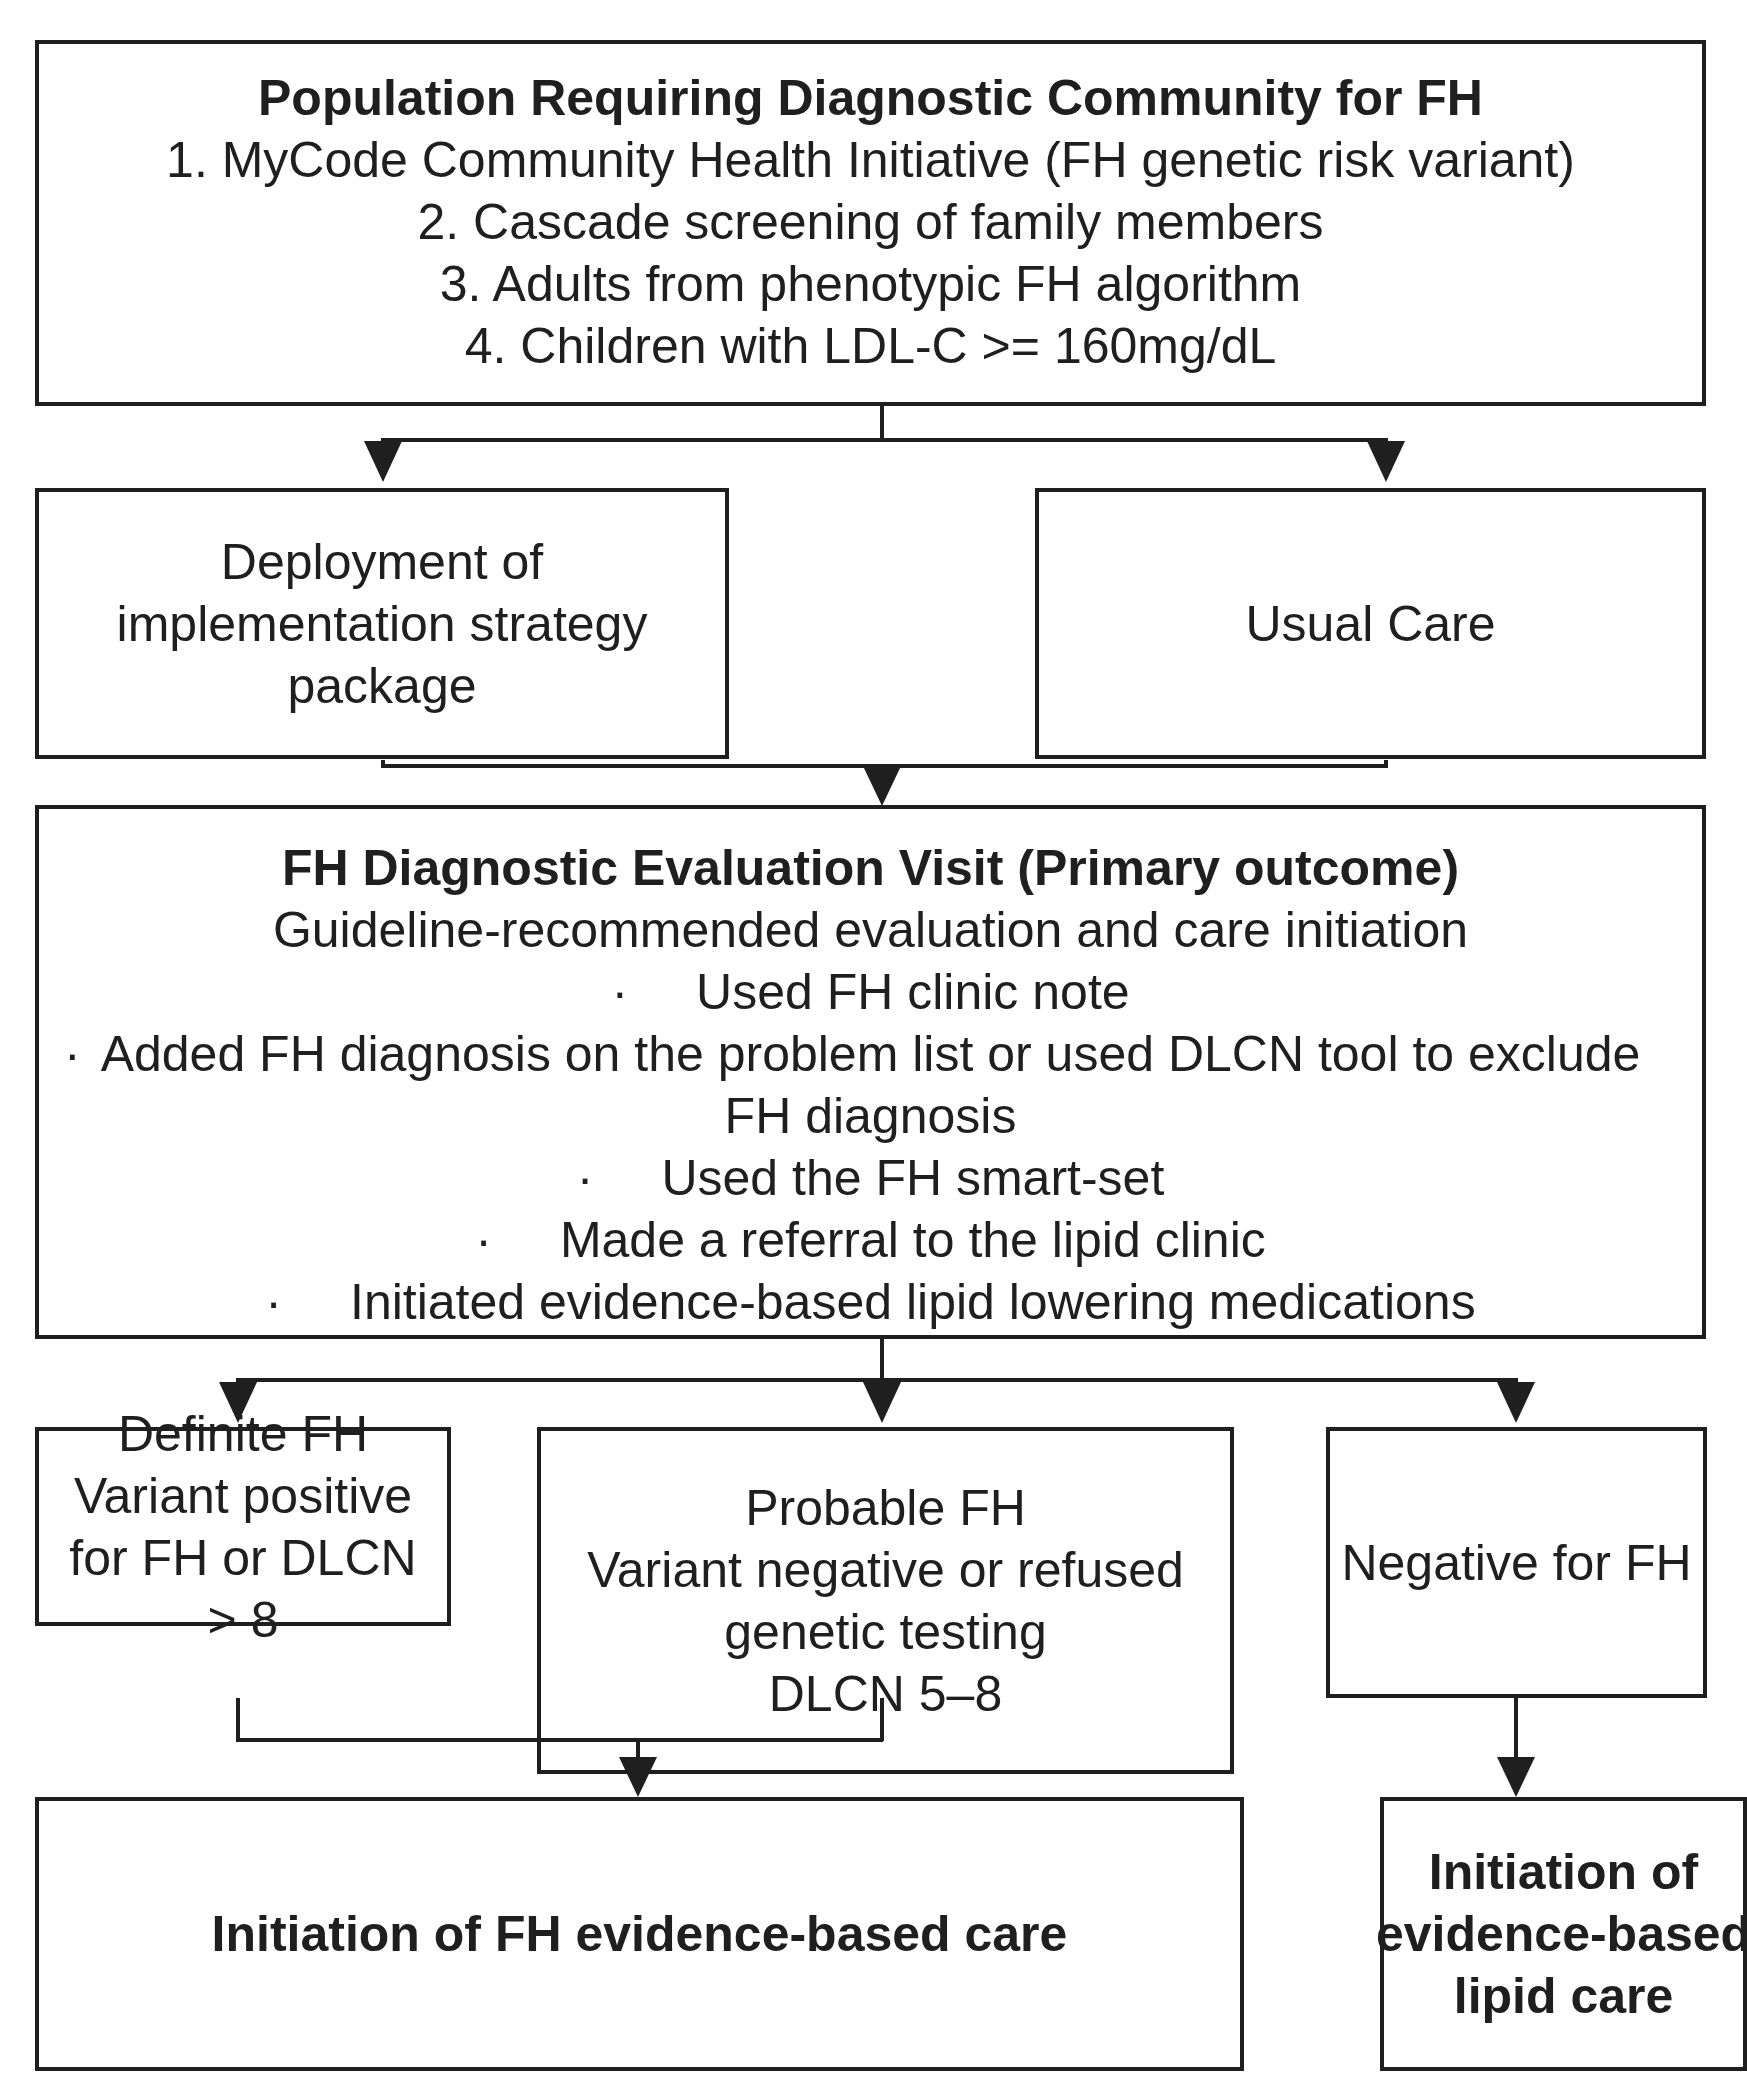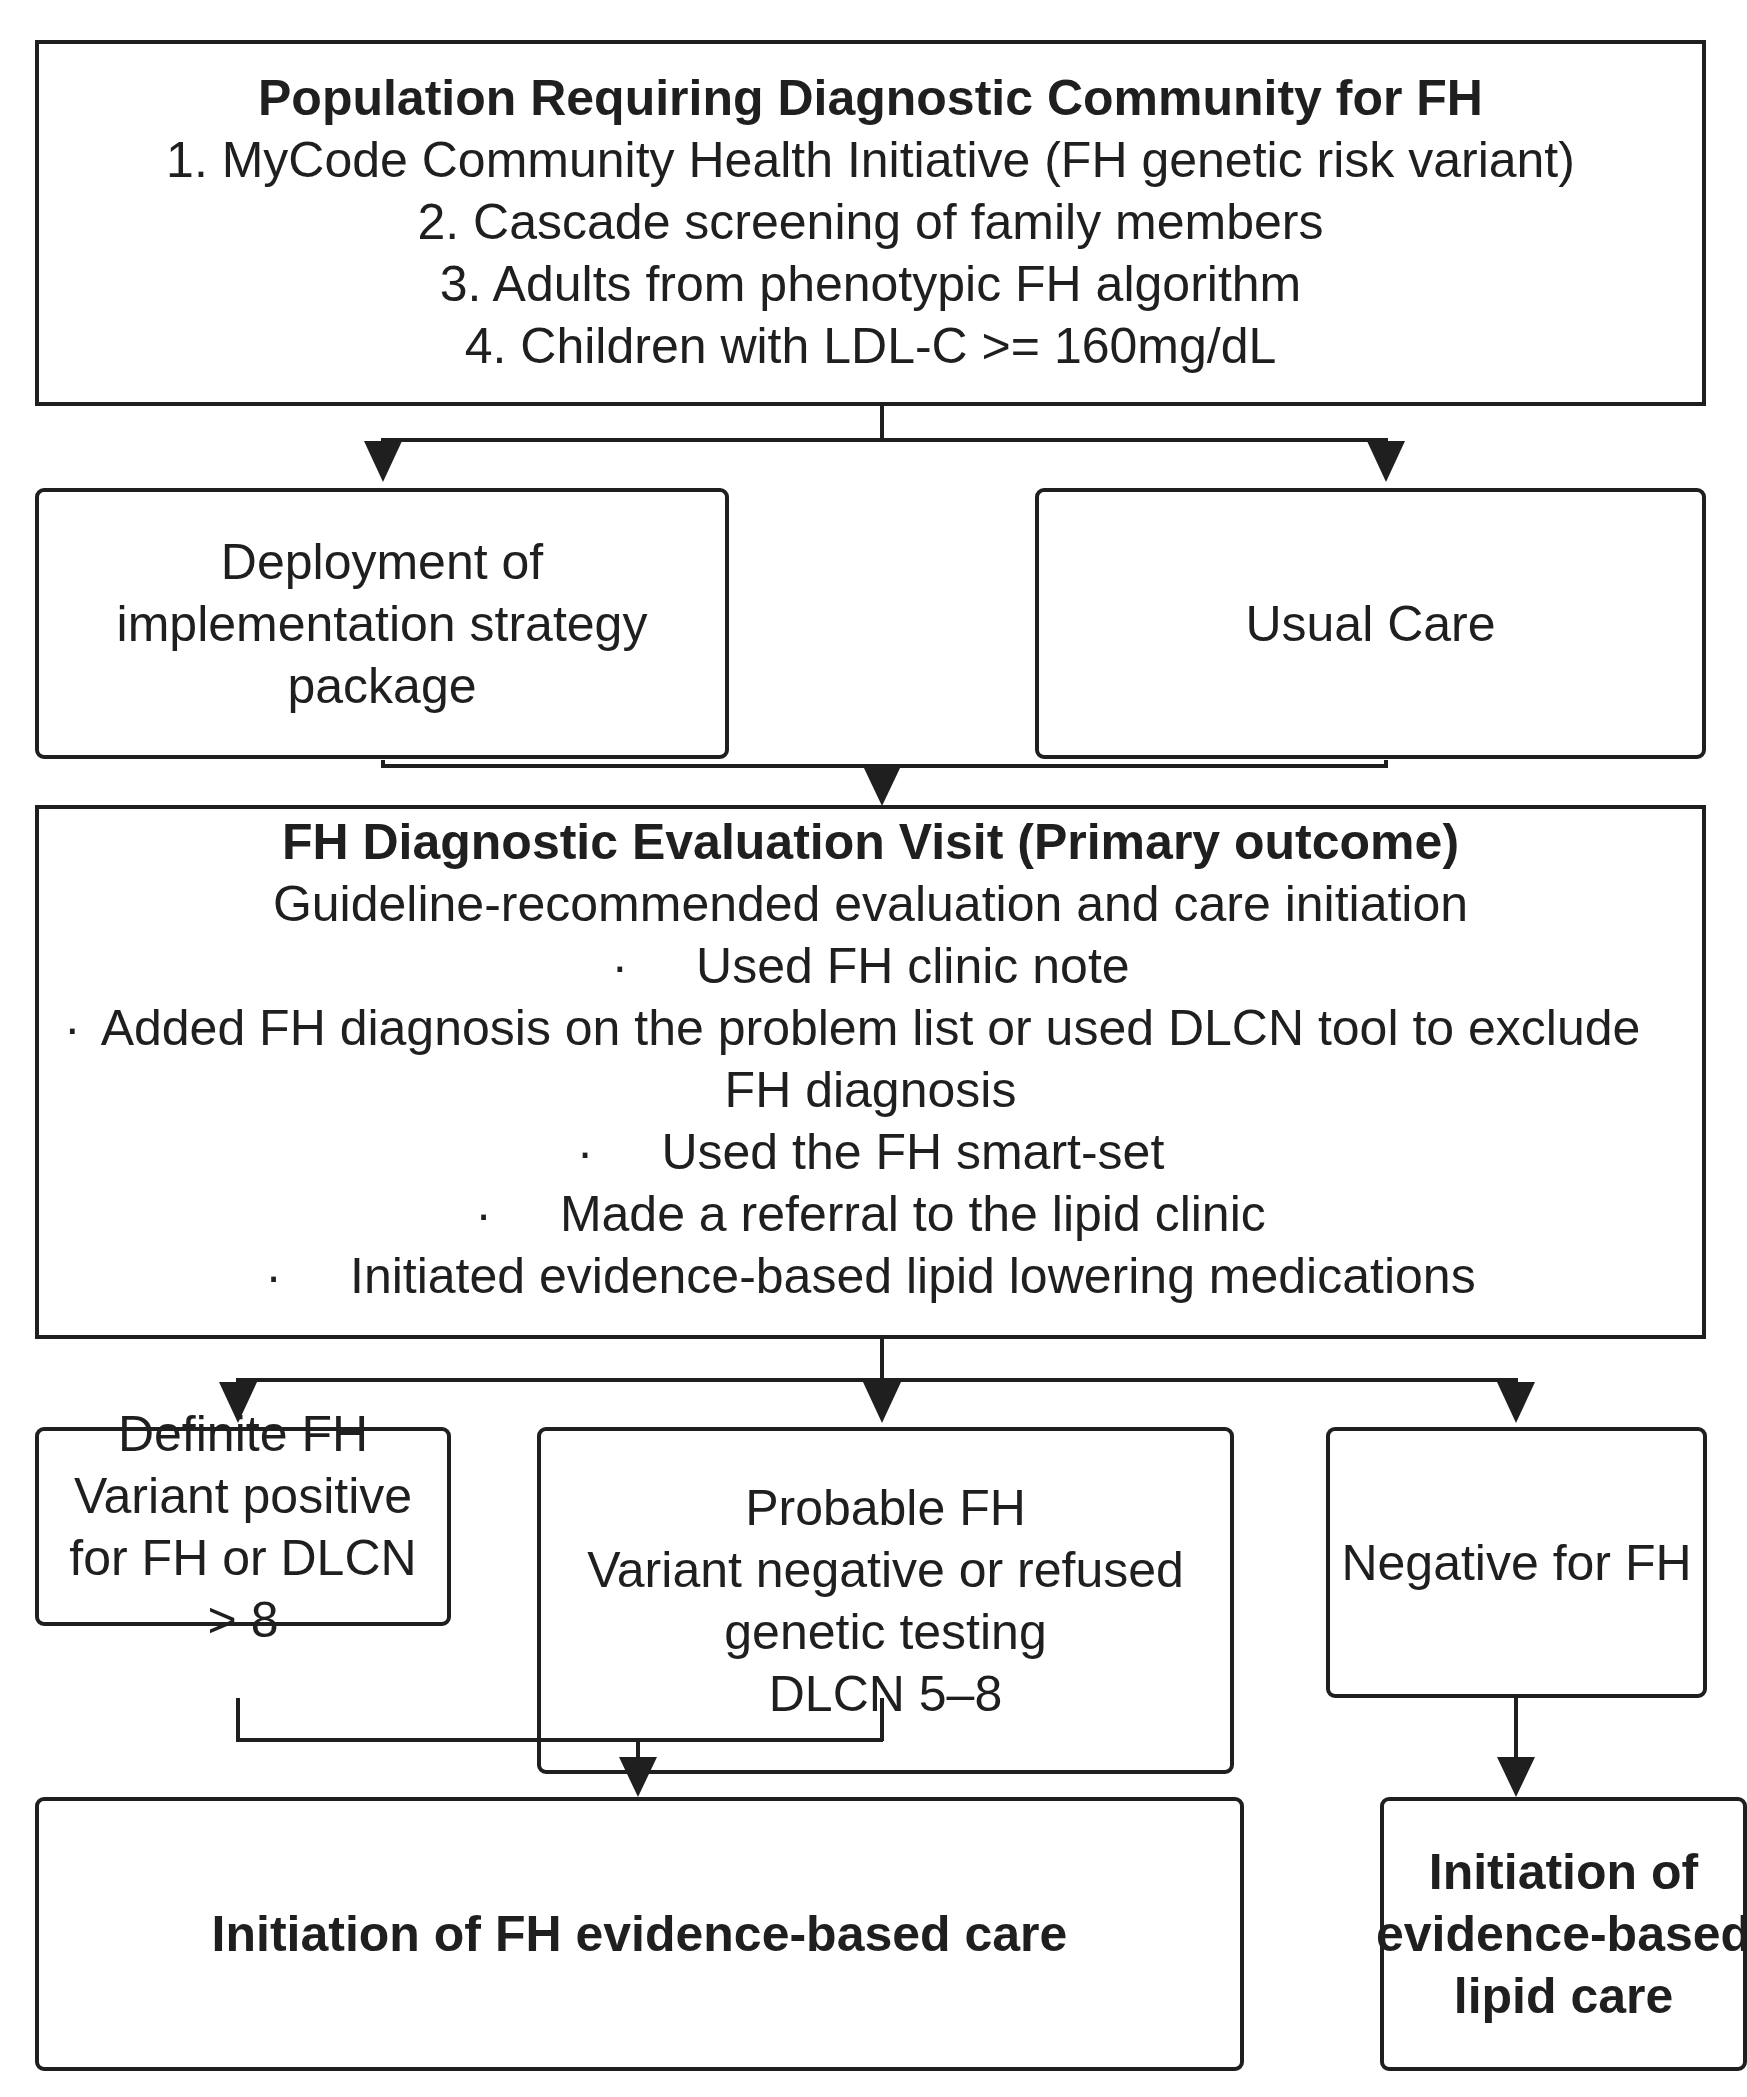--- a/index.html
+++ b/index.html
@@ -6,21 +6,21 @@
   html,body { margin:0; padding:0; background:var(--bg); }
   .canvas {
     position:relative; width:1748px; height:2097px; background:var(--bg);
     font-family:"Liberation Sans","DejaVu Sans",sans-serif; color:var(--ink);
   }
   .box {
     position:absolute; box-sizing:border-box; border:4px solid var(--ink);
     background:var(--bg); display:flex; flex-direction:column;
     align-items:center; text-align:center;
   }
-  .box.centerv { justify-content:center;border-radius:9px; }
+  .box.centerv { justify-content:center; }
   .line { font-size:50px; line-height:62px; white-space:nowrap; }
   .bold { font-weight:bold; }
   .title { font-size:50px; font-weight:bold; line-height:62px; white-space:nowrap; }
   .bullet-line { position:relative; width:100%; }
   .bullet { display:inline-block; margin-right:68px; }
   .bullet-abs { position:absolute; left:25px; top:0; }
   .vline, .hline { position:absolute; background:var(--ink); }
   .arrow {
     position:absolute; width:0; height:0;
     border-left:19px solid transparent; border-right:19px solid transparent;
@@ -52,21 +52,21 @@
   </div>
   <div class="box centerv" style="left:1035px; top:488px; width:671px; height:271px;">
     <div class="line">Usual Care</div>
   </div>
 
   <div class="vline" style="left:381px; top:760px; width:3.6px; height:7.7px;"></div>
   <div class="vline" style="left:1384px; top:760px; width:3.6px; height:7.7px;"></div>
   <div class="hline" style="left:381px; top:764px; width:1006px; height:3.6px;"></div>
   <div class="arrow" style="left:863px; top:766px; border-top-width:40px;"></div>
 
-  <div class="box" style="left:35px; top:805px; width:1671px; height:534px; padding-top:2px;">
+  <div class="box" style="left:35px; top:805px; width:1671px; height:534px; padding-top:28px;">
     <div class="title">FH Diagnostic Evaluation Visit (Primary outcome)</div>
     <div class="line">Guideline-recommended evaluation and care initiation</div>
     <div class="line">
       <span class="bullet">·</span><span>Used FH clinic note</span>
     </div>
     <div class="line bullet-line">
       <span class="bullet-abs">·</span><span>Added FH diagnosis on the problem list or used DLCN tool to exclude</span>
     </div>
     <div class="line">FH diagnosis</div>
     <div class="line">

